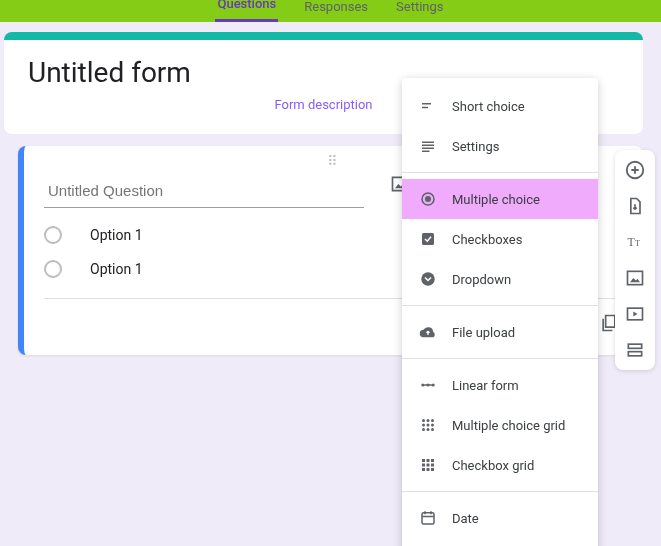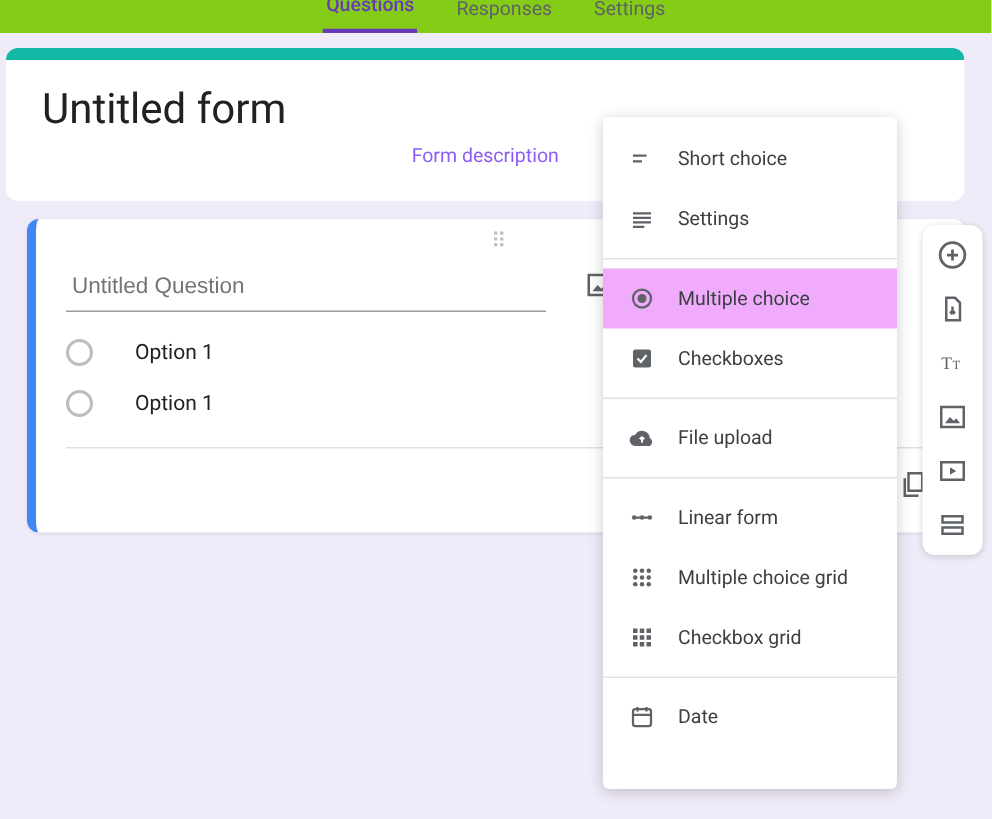--- a/index.html
+++ b/index.html
@@ -66,21 +66,21 @@
     text-align: center;
     color: #bdbdbd;
     font-size: 14px;
     letter-spacing: 2px;
     height: 18px;
     line-height: 14px;
     cursor: move;
   }
   .q-row {
     display: flex;
-    align-items: center;
+    align-items: flex-start;
     gap: 24px;
     margin-bottom: 18px;
   }
   .q-title-input {
     flex: 1;
     font-size: 15px;
     padding: 10px 0 8px 4px;
     border: none;
     border-bottom: 1px solid #9e9e9e;
     background: transparent;
@@ -250,20 +250,29 @@
   </div>
   <div class="menu-item">
     <span class="mi-icon">
         <svg width="18" height="18" viewBox="0 0 24 24">
           <rect x="4" y="4" width="16" height="16" rx="2" fill="currentColor"></rect>
           <path d="M8 12l3 3 5-6" stroke="#fff" stroke-width="2" fill="none"></path>
         </svg>
       </span>
     <span>Checkboxes</span>
   </div>
+  <div class="menu-item">
+    <span class="mi-icon">
+        <svg width="18" height="18" viewBox="0 0 24 24">
+          <circle cx="12" cy="12" r="9" fill="currentColor"></circle>
+          <path d="M8 10l4 4 4-4" stroke="#fff" stroke-width="2" fill="none"></path>
+        </svg>
+      </span>
+    <span>Dropdown</span>
+  </div>
   <div class="menu-sep"></div>
   <div class="menu-item">
     <span class="mi-icon">
         <svg width="18" height="18" viewBox="0 0 24 24">
           <path fill="currentColor" d="M6 19a5 5 0 010-10 7 7 0 0113 3 4 4 0 010 7H6z"></path>
           <path d="M12 16v-5m0 0l-2 2m2-2l2 2" stroke="#fff" stroke-width="1.8" fill="none"></path>
         </svg>
       </span>
     <span>File upload</span>
   </div>

